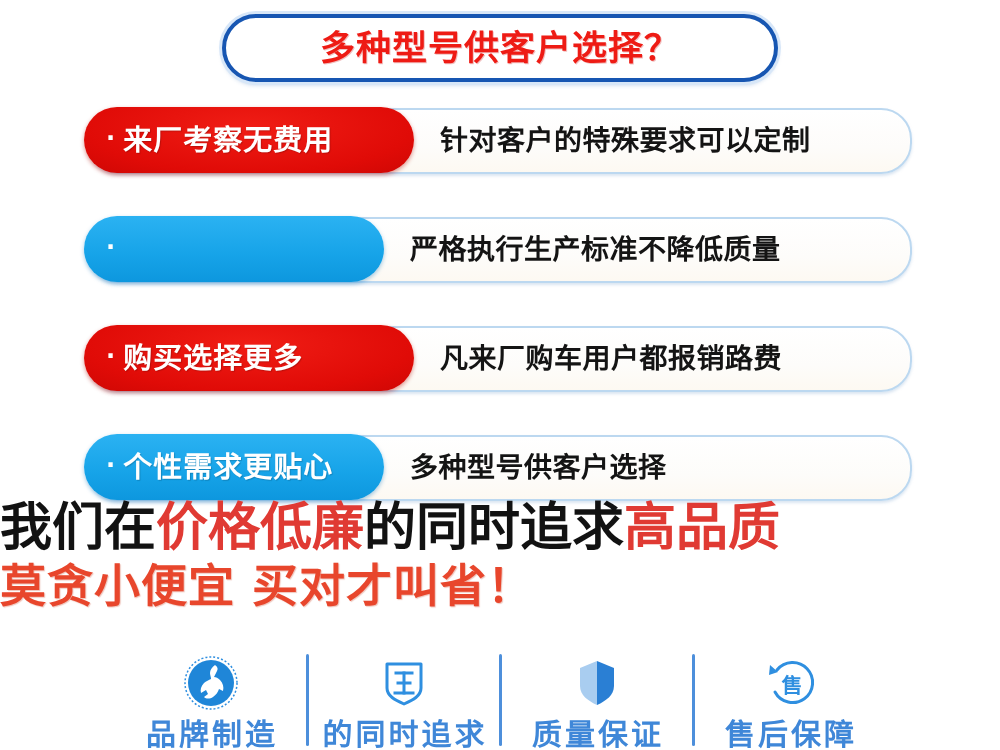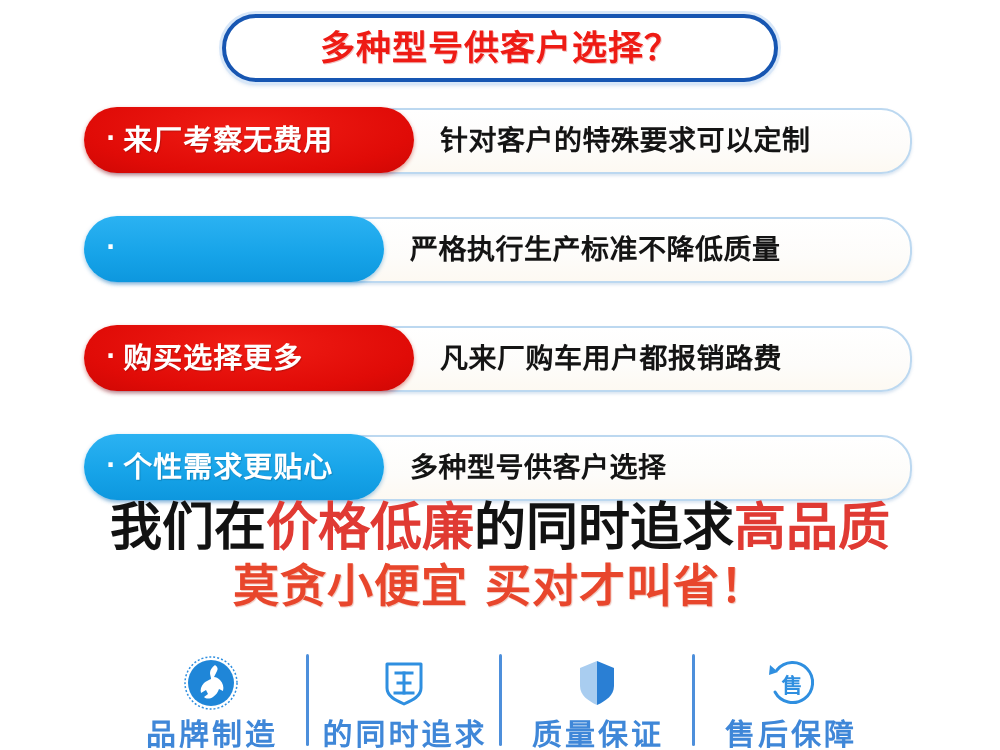--- a/index.html
+++ b/index.html
@@ -116,21 +116,20 @@
   }
   .desc-offset-red { margin-left: 350px; }
   .desc-offset-blue { margin-left: 320px; }
 
   
   #slogans {
     position: absolute;
     top: 496px;
     left: 0;
     width: 1000px;
-    text-align: center;
   }
   #slogan-line1 {
     font-size: 52px;
     font-weight: 700;
     line-height: 62px;
     white-space: nowrap;
     letter-spacing: 0px;
   }
   #slogan-line1 .dark { color: #121212; }
   #slogan-line1 .red  { color: #e03a33; }

